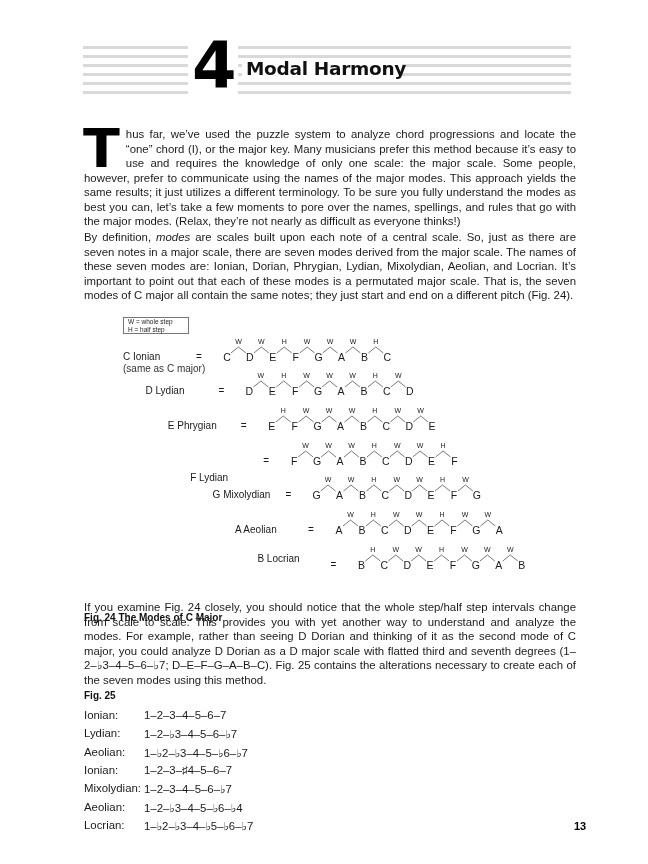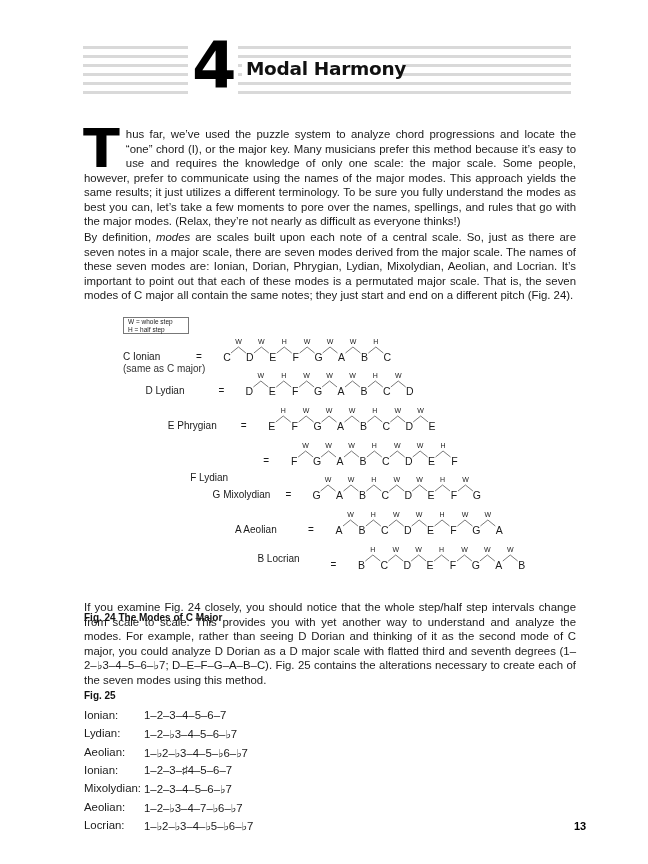--- a/index.html
+++ b/index.html
@@ -271,21 +271,21 @@
     <div class="f25-row" style="top: 763.9px;">
       <span class="f25-name">Ionian:</span>
       <span class="f25-formula">1–2–3–♯4–5–6–7</span>
     </div>
     <div class="f25-row" style="top: 782.2px;">
       <span class="f25-name">Mixolydian:</span>
       <span class="f25-formula">1–2–3–4–5–6–♭7</span>
     </div>
     <div class="f25-row" style="top: 800.5px;">
       <span class="f25-name">Aeolian:</span>
-      <span class="f25-formula">1–2–♭3–4–7–♭6–♭7</span>
+      <span class="f25-formula">1–2–♭3–4–5–♭6–♭4</span>
     </div>
     <div class="f25-row" style="top: 818.8px;">
       <span class="f25-name">Locrian:</span>
       <span class="f25-formula">1–♭2–♭3–4–♭5–♭6–♭7</span>
     </div>
   </div>
 
 <div class="page-num">13</div>
 
 </body></html>

